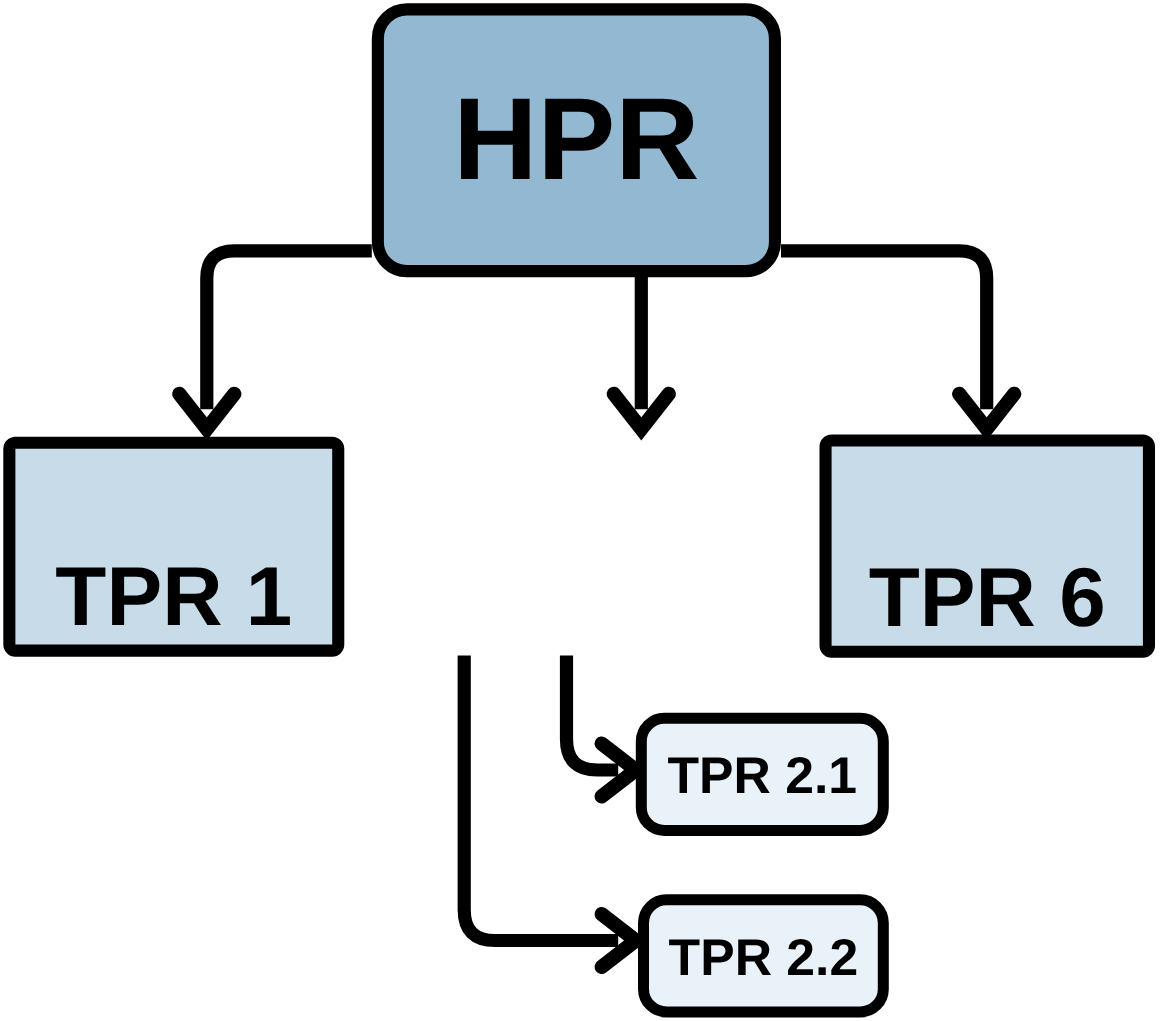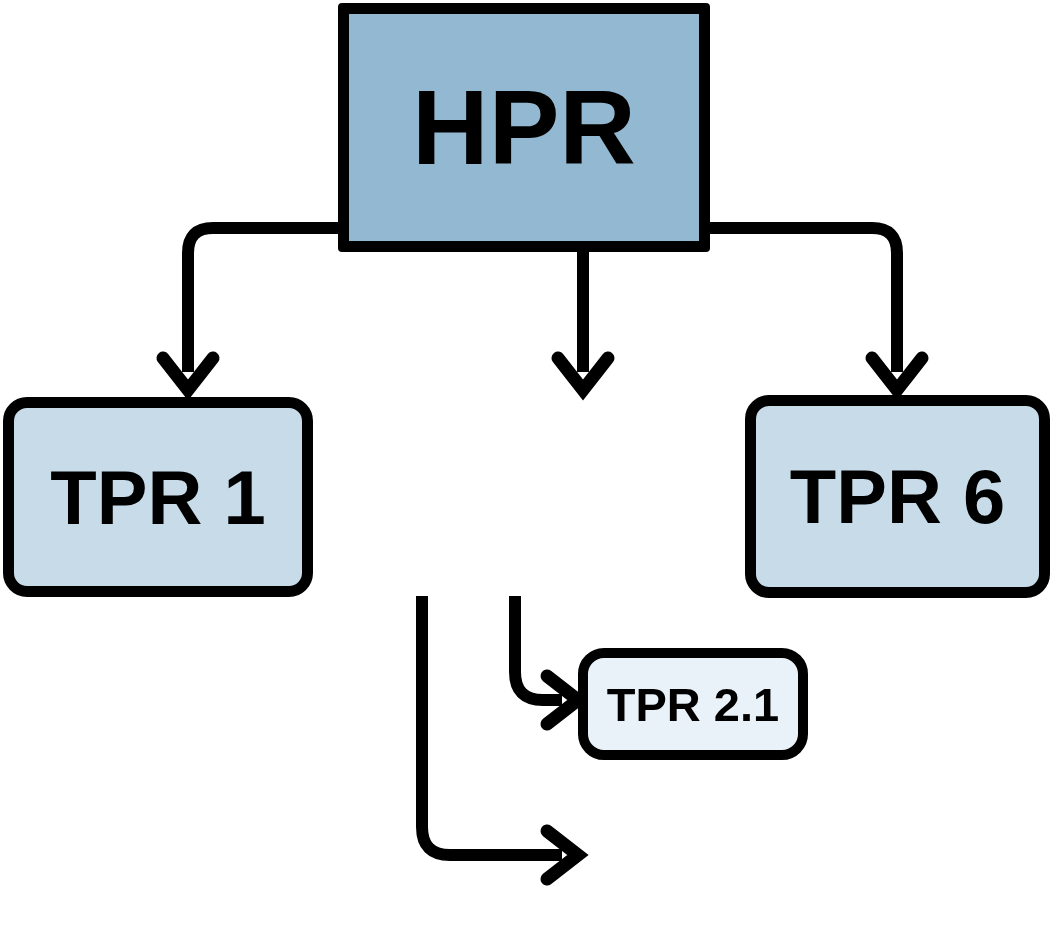--- a/index.html
+++ b/index.html
@@ -26,27 +26,28 @@
     position:absolute;
     box-sizing:border-box;
     border:11px solid var(--stroke);
     display:flex;align-items:center;justify-content:center;
     color:#000;font-weight:700;
     white-space:nowrap;
   }
   .node.root{
     left:338px;top:3px;width:372px;height:249px;
     background:var(--root-fill);
-    border-radius:4px;
+    border-radius:32px;
     font-size:106px;
   }
   .node.child{
     background:var(--child-fill);
-    border-radius:24px;
+    border-radius:11px;
     font-size:76px;
+    align-items:flex-end;
   }
   .node.grandchild{
     background:var(--grandchild-fill);
     border-radius:26px;
     border-width:10px;
     font-size:47px;
   }
   .node.tpr1{left:3px;top:397px;width:310px;height:200px;}
   .node.tpr2{left:373px;top:393px;width:312px;height:205px;}
   .node.tpr3{left:745px;top:395px;width:305px;height:203px;}
@@ -96,14 +97,17 @@
 
 
   <div class="node child tpr3">
     <span>TPR 6</span>
   </div>
 
   <div class="node grandchild tpr21">
     <span>TPR 2.1</span>
   </div>
 
+  <div class="node grandchild tpr22">
+    <span>TPR 2.2</span>
+  </div>
 
 </div>
 
 </body></html>

